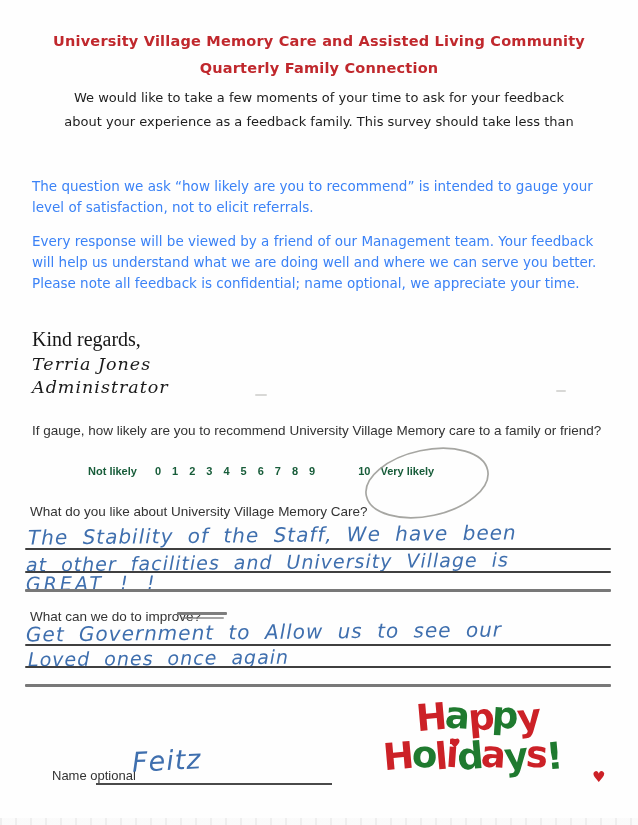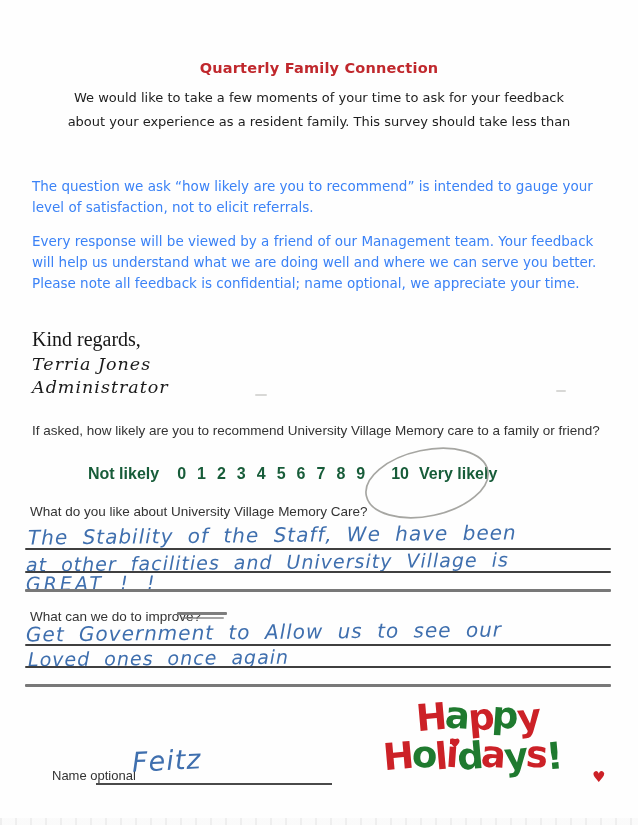--- a/index.html
+++ b/index.html
@@ -15,26 +15,26 @@
   .intro-red{width:638px;text-align:center;font-size:13.5px;font-weight:bold;color:#c0282d;}
   
   .para{left:32px;width:576px;font-size:13.5px;line-height:21px;color:#3b82f6;}
   
   .closing{font-family:"Liberation Serif",serif;font-size:20px;color:#161616;}
   .script{font-family:"DejaVu Serif",serif;font-style:italic;font-size:17.5px;letter-spacing:1px;color:#1a1a1a;}
   
   .question{font-family:"Liberation Sans",sans-serif;font-size:13.5px;line-height:21px;color:#333;}
   
   .scale{display:flex;align-items:baseline;font-family:"Liberation Sans",sans-serif;
-         font-weight:bold;font-size:16px;color:#175c39;white-space:nowrap;}
+         font-weight:bold;font-size:11px;color:#175c39;white-space:nowrap;}
   .scale .lbl-low{margin-right:18px;}
   .scale .lbl-high{margin-left:10px;}
   .scale-values{display:flex;align-items:baseline;}
   .scale-values span{margin-right:11px;}
-  .scale-values span:last-child{margin-left:15px;margin-right:0;}
+  .scale-values span:last-child{margin-left:32px;margin-right:0;}
   
   .rule{left:25px;width:586px;height:2px;background:#3f3f3f;border-radius:1px;}
   .rule.thick{height:3px;background:#787878;}
   
   .hw{font-family:"DejaVu Sans",sans-serif;font-style:italic;color:#3f6fae;
       white-space:nowrap;letter-spacing:1px;word-spacing:7px;transform:rotate(-.6deg);}
   
   .holiday-word{white-space:nowrap;font-weight:bold;font-size:37px;letter-spacing:-2px;line-height:1;}
   .holiday-word span{display:inline-block;}
   .holiday-word span:nth-child(odd){transform:rotate(-5deg) translateY(1px);}
@@ -47,35 +47,36 @@
   
   .scan-edge{left:0;bottom:0;width:638px;height:7px;opacity:.45;
     background:repeating-linear-gradient(90deg,#dcdcdc 0 2px,#f6f6f6 2px 15px);}
   svg{display:block;}
 </style>
 </head>
 <body>
 
 <div class="page">
 
+  <div class="abs title" style="top:33px;">University Village Memory Care and Assisted Living Community</div>
   <div class="abs title" style="top:60px;">Quarterly Family Connection</div>
   <div class="abs intro" style="top:90px;">We would like to take a few moments of your time to ask for your feedback</div>
-  <div class="abs intro" style="top:114px;">about your experience as a resident family. This survey should take less than</div>
+  <div class="abs intro" style="top:114px;">about your experience as a feedback family. This survey should take less than</div>
 
   <div class="abs para" style="top:176px;">The question we ask “how likely are you to recommend” is intended to gauge your level of satisfaction, not to elicit referrals.</div>
   <div class="abs para" style="top:231px;">Every response will be viewed by a friend of our Management team. Your feedback will help us understand what we are doing well and where we can serve you better. Please note all feedback is confidential; name optional, we appreciate your time.</div>
 
   <div class="abs closing" style="left:32px;top:328px;">Kind regards,</div>
   <div class="abs script" style="left:32px;top:354px;">Terria Jones</div>
   <div class="abs script" style="left:32px;top:377px;">Administrator</div>
 
   <div class="abs artifact" style="left:255px;top:394px;width:12px;"></div>
   <div class="abs artifact" style="left:556px;top:390px;width:10px;"></div>
 
-  <div class="abs question" style="left:32px;top:420px;width:580px;">If asked, how likely are you to recommend University Village Memory care to a family or friend?</div>
+  <div class="abs question" style="left:32px;top:420px;width:580px;">If gauge, how likely are you to recommend University Village Memory care to a family or friend?</div>
 
   <div class="abs scale" style="left:88px;top:465px;">
     <span class="lbl-low">Not likely</span>
     <span class="scale-values">
         <span>0</span>
         <span>1</span>
         <span>2</span>
         <span>3</span>
         <span>4</span>
         <span>5</span>

